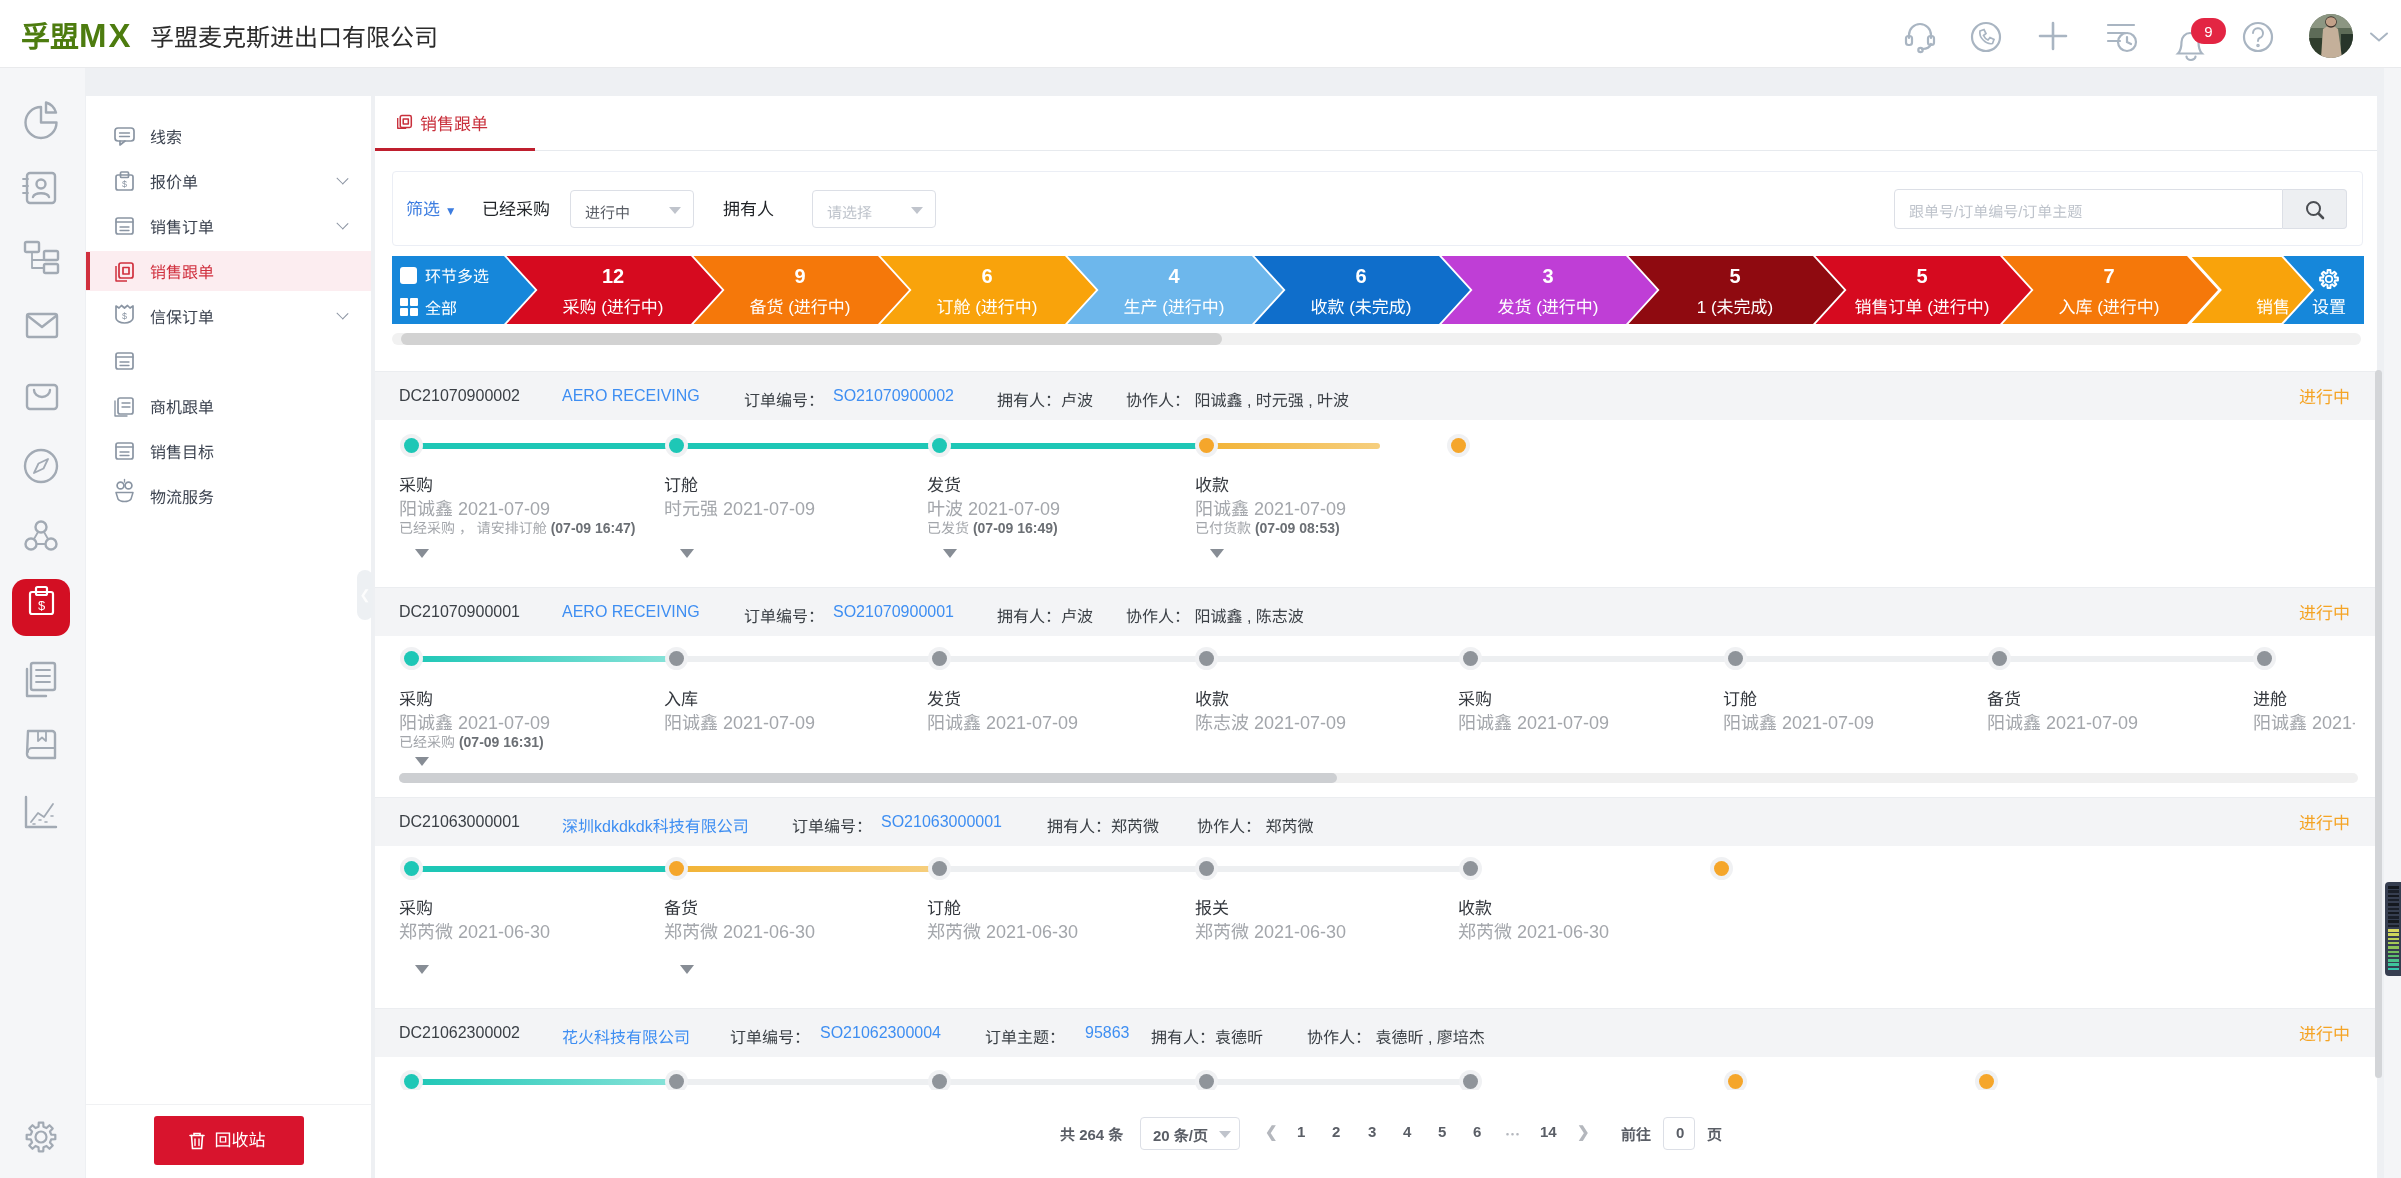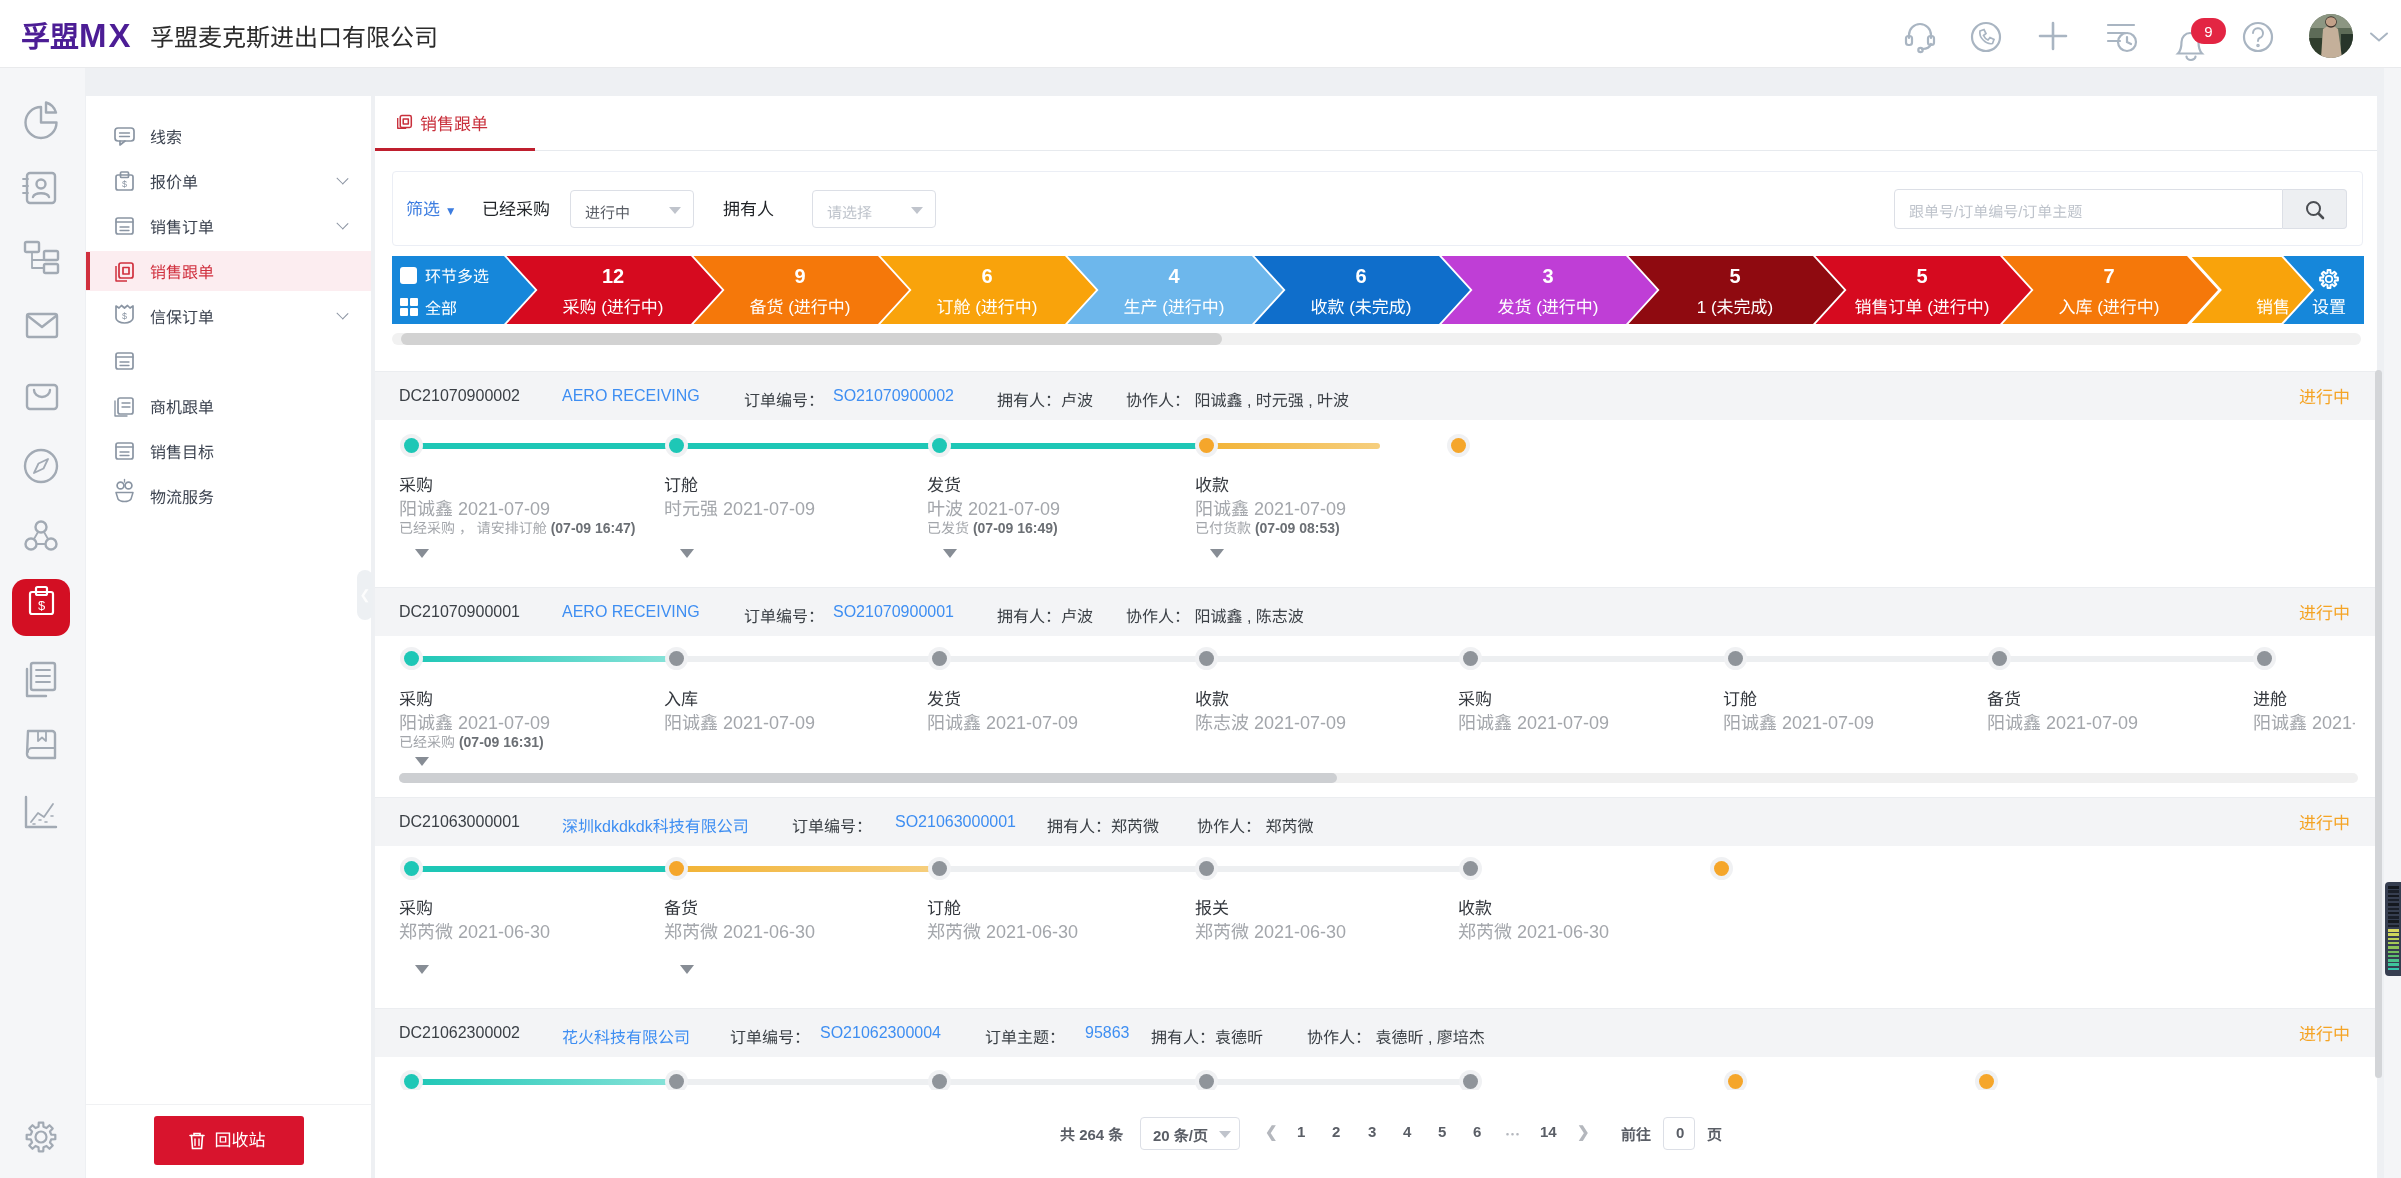--- a/index.html
+++ b/index.html
@@ -1,21 +1,21 @@
 <!DOCTYPE html>
 <html lang="zh-CN"><head>
 <meta charset="utf-8">
 <style>
 * { margin:0; padding:0; box-sizing:border-box; }
 html,body { width:2401px; height:1178px; overflow:hidden; }
 body { font-family:"Liberation Sans",sans-serif; background:#eef0f3; position:relative; color:#303133; }
 
 
 #topbar { position:absolute; left:0; top:0; width:2401px; height:68px; background:#fff; border-bottom:1px solid #e9eaec; z-index:30; }
-#logo { position:absolute; left:21px; top:13px; font-size:29px; font-weight:bold; color:#4c1d95; letter-spacing:0; }
+#logo { position:absolute; left:21px; top:13px; font-size:29px; font-weight:bold; color:#4d7c0f; letter-spacing:0; }
 #company { position:absolute; left:150px; top:18px; font-size:24px; color:#2b2b2b; }
 
 
 #rail { position:absolute; left:0; top:68px; width:85px; height:1110px; background:#f5f6f8; z-index:20; }
 #railactive { position:absolute; left:12px; top:511px; width:58px; height:57px; background:#d30f23; border-radius:14px; }
 
 
 #menu { position:absolute; left:86px; top:96px; width:285px; height:1082px; background:#fff; z-index:20; }
 .mitem { position:absolute; left:0; width:285px; height:40px; font-size:16px; color:#3c4350; }
 .mitem .mtxt { position:absolute; left:64px; top:8px; }
@@ -377,21 +377,21 @@
       <span class="blue" style="left:458px">SO21070900001</span>
     <span style="left:622px">拥有人：卢波</span>
     <span style="left:751px">协作人：&nbsp;阳诚鑫 , 陈志波</span>
     <span class="orange" style="left:1924px;top:11px;font-size:17px">进行中</span>
   </div>
 
   <div class="chead" style="top:701px">
     <span style="left:24px">DC21063000001</span>
     <span class="blue" style="left:187px">深圳kdkdkdk科技有限公司</span>
     <span style="left:417px">订单编号：</span>
-      <span class="blue" style="left:520px">SO21063000001</span>
+      <span class="blue" style="left:506px">SO21063000001</span>
     <span style="left:672px">拥有人：郑芮微</span>
     <span style="left:822px">协作人：&nbsp;郑芮微</span>
     <span class="orange" style="left:1924px;top:11px;font-size:17px">进行中</span>
   </div>
 
   <div class="chead" style="top:912px">
     <span style="left:24px">DC21062300002</span>
     <span class="blue" style="left:187px">花火科技有限公司</span>
     <span style="left:355px">订单编号：</span>
       <span class="blue" style="left:445px">SO21062300004</span>

